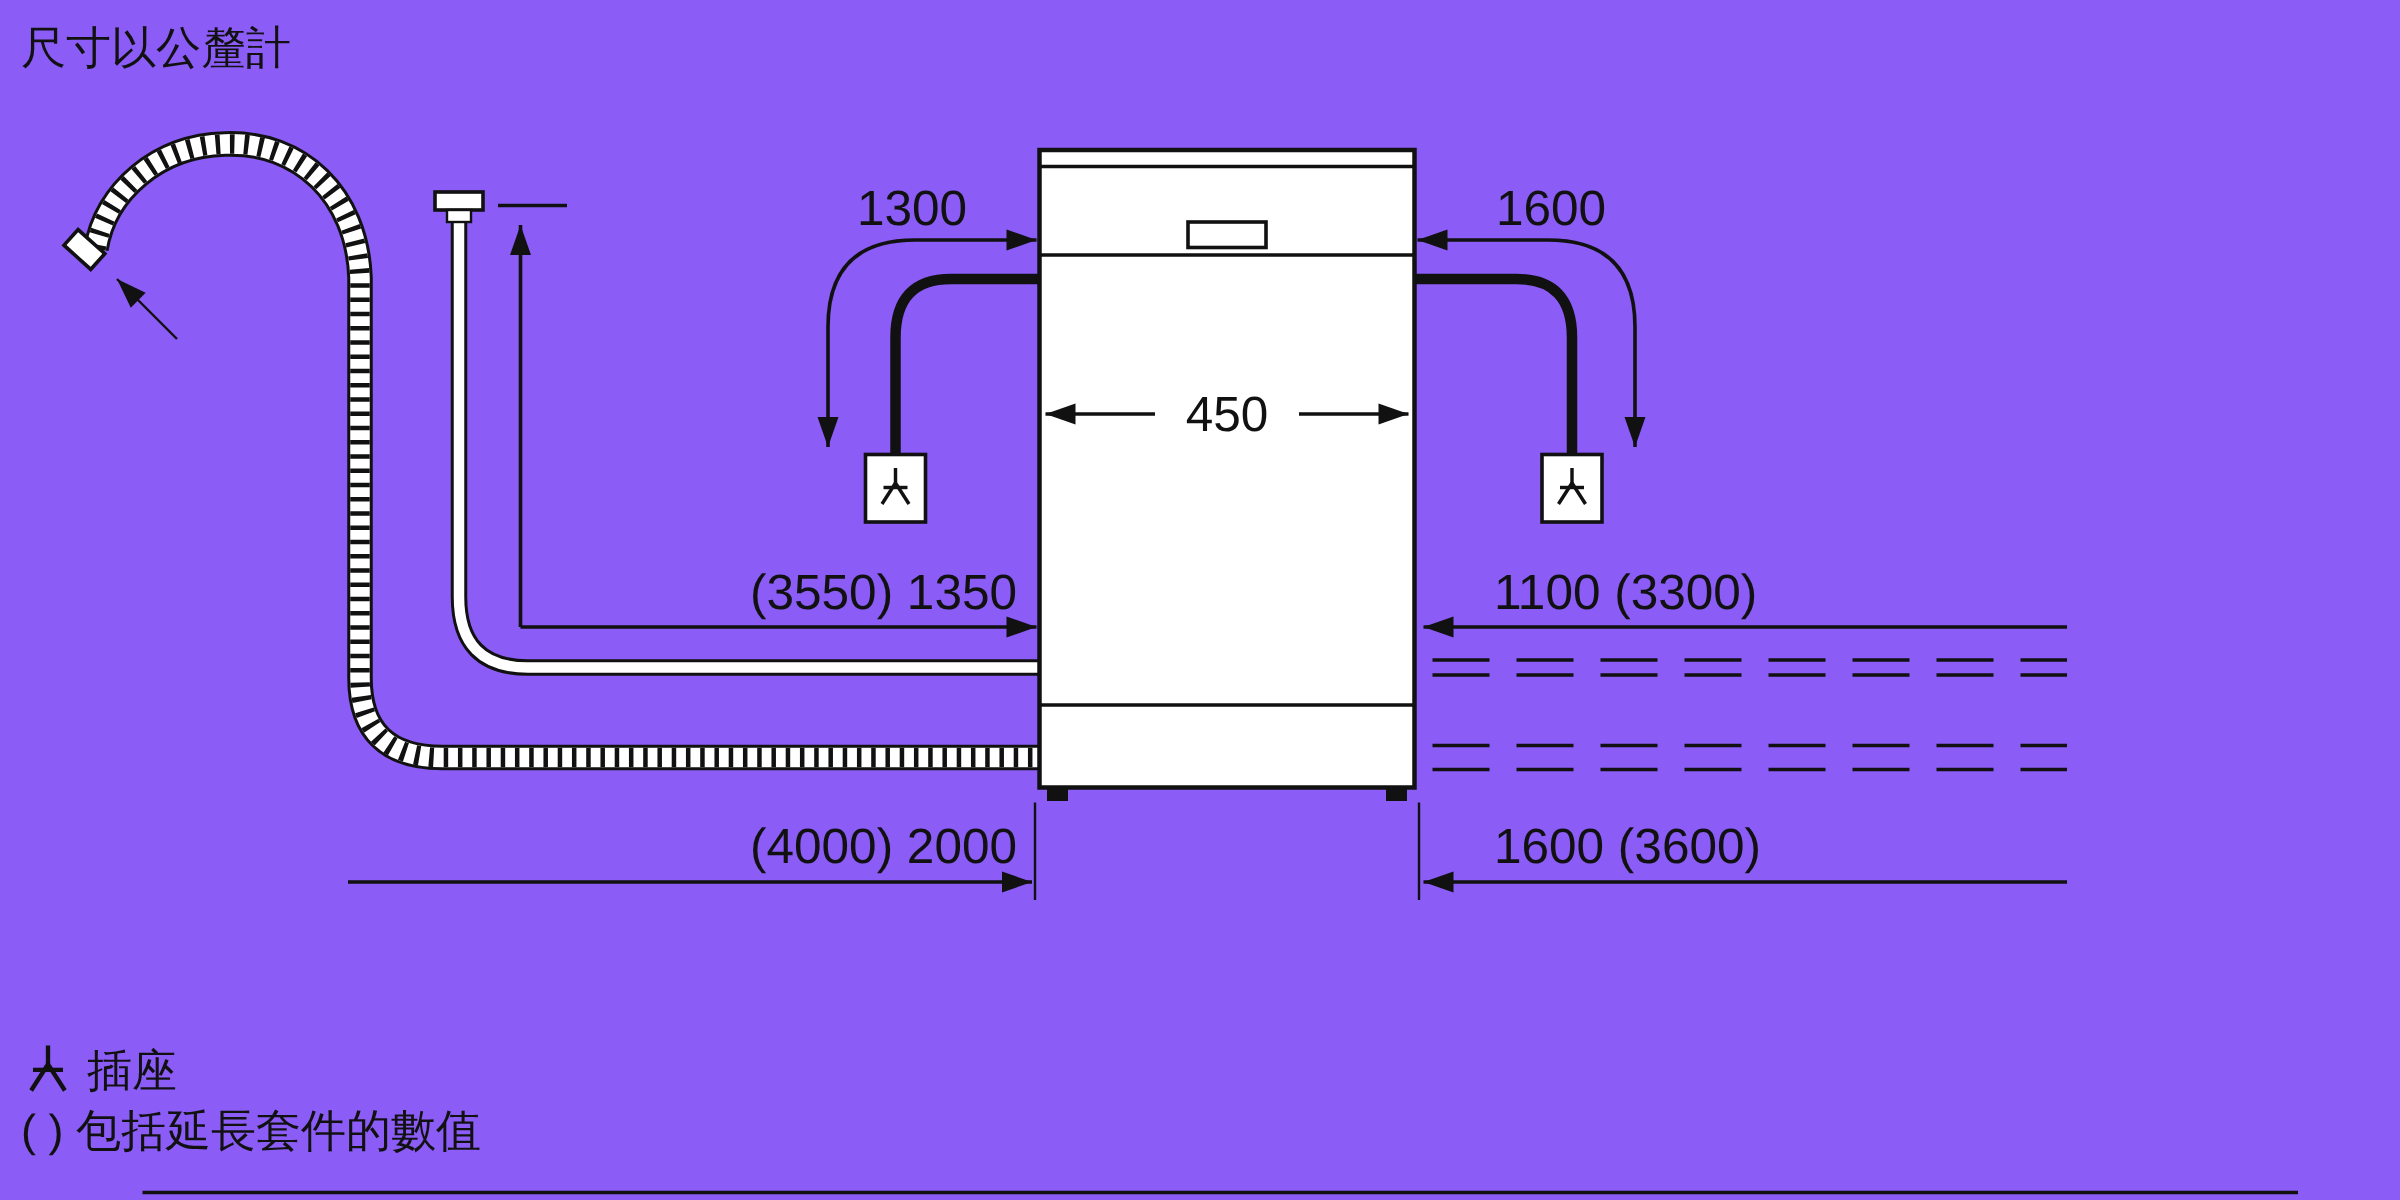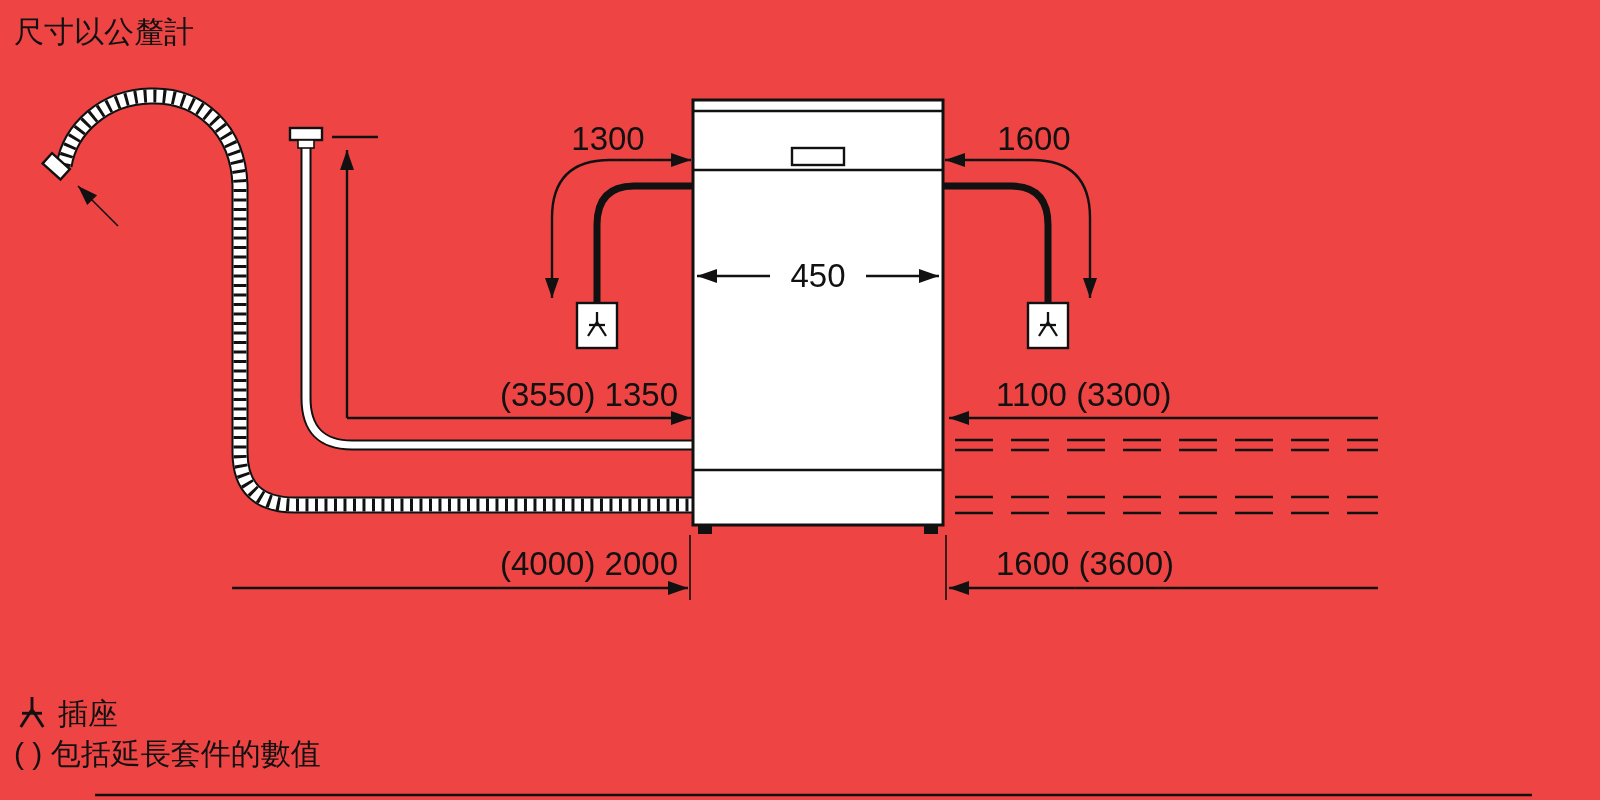--- a/index.html
+++ b/index.html
@@ -1,16 +1,16 @@
 <!DOCTYPE html>
 <html><head>
 <meta charset="utf-8">
 <style>
   html,body{margin:0;padding:0;background:#ffffff;}
-  .stage{position:relative;width:1600px;height:800px;background:#ef4444;overflow:hidden;}
+  .stage{position:relative;width:1600px;height:800px;background:#8b5cf6;overflow:hidden;}
   svg{display:block;}
   .ln{stroke:#111;fill:none;}
   .s16{stroke-width:1.6;}
   .s24{stroke-width:2.4;}
   .s3{stroke-width:3;}
   .cable{stroke:#111;fill:none;stroke-width:7;stroke-linejoin:round;}
   .drain-outer{stroke:#111;fill:none;stroke-width:17;}
   .drain-inner{stroke:#fff;fill:none;stroke-width:13;}
   .drain-rungs{stroke:#111;fill:none;stroke-width:13;stroke-dasharray:3 6.5;}
   .supply-outer{stroke:#111;fill:none;stroke-width:11;}

